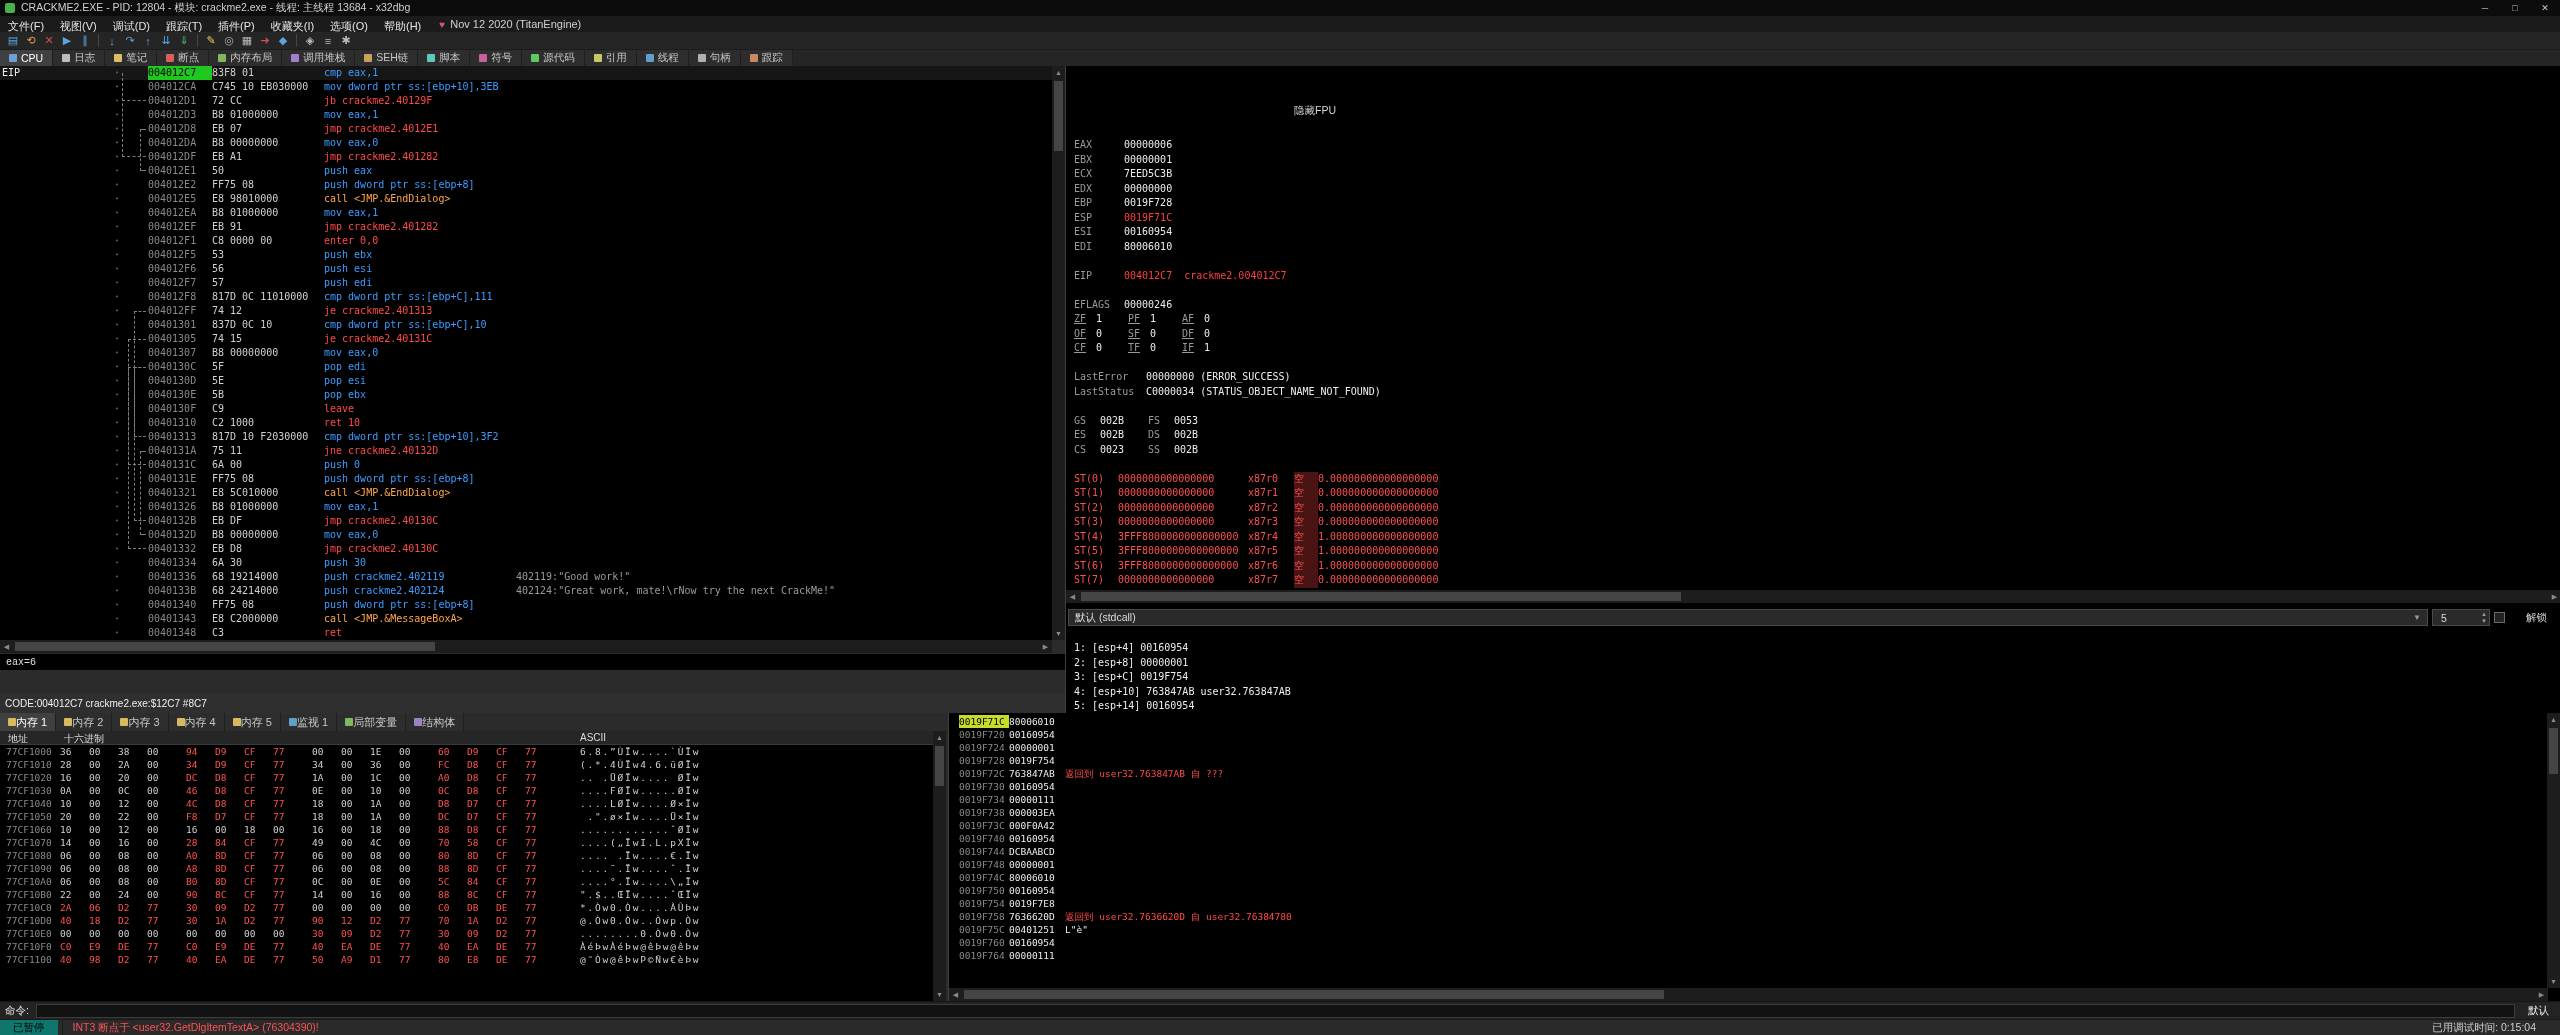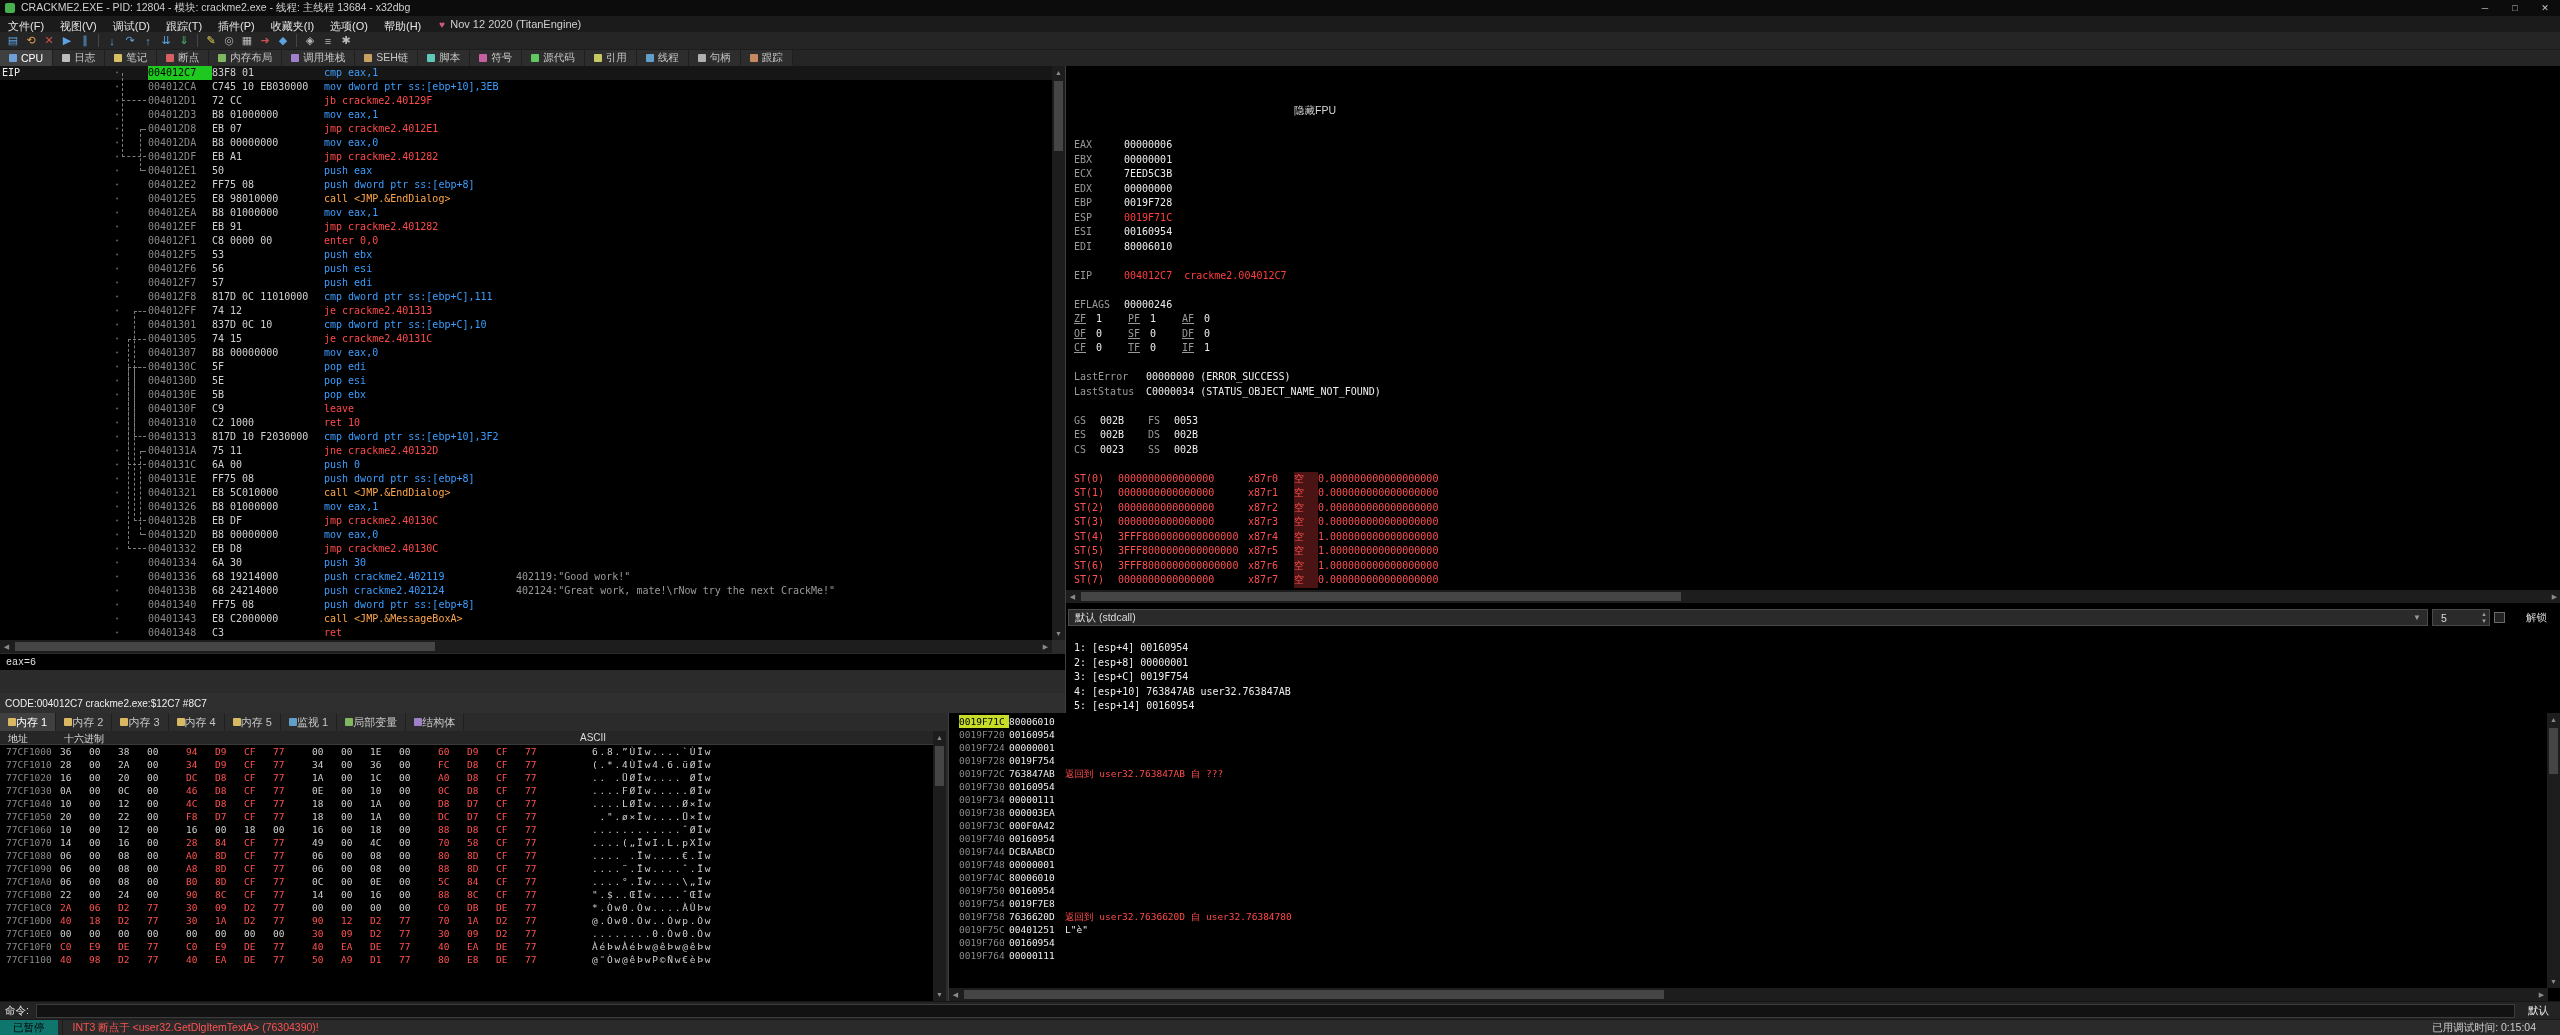--- a/index.html
+++ b/index.html
@@ -78,21 +78,21 @@
   #dump-table{position:absolute;top:18px;left:0;width:933px;height:270px;background:#000}
   #dump-header{position:relative;height:14px;background:#262626;border-bottom:1px solid #3a3a3a;font-size:10px;color:#dcdcdc}
   #dump-header span{position:absolute;top:1px}
   #dh-addr{left:8px}#dh-hex{left:64px}#dh-ascii{left:580px}
   #dump-rows{position:absolute;top:14px;left:0}
   .hrow{display:flex;height:13px;line-height:13px;font-family:"DejaVu Sans Mono",monospace;font-size:9.5px;white-space:pre}
   .haddr{width:60px;padding-left:6px;color:#8a8a8a}
   .hgroup{width:126px;display:flex}
   .hbyte{width:29px;color:#cfcfcf}
   .hbyte.red{color:#ff5050}
-  .hascii{margin-left:28px;letter-spacing:1.8px;color:#cfcfcf}
+  .hascii{margin-left:16px;letter-spacing:1.8px;color:#cfcfcf}
   #dump-vscroll{position:absolute;top:18px;left:933px;width:13px;height:270px;background:#1d1d1d}
   #dump-hscroll{position:absolute;top:275px;left:0;width:933px;height:13px;background:#1d1d1d}
   #stack{position:absolute;left:948px;top:0;width:1612px;height:288px;background:#000;border-left:1px solid #3f3f3f}
   #stack-rows{position:absolute;top:2px;left:0}
   .srow{display:flex;height:13px;line-height:13px;font-family:"DejaVu Sans Mono",monospace;font-size:9.5px;white-space:pre}
   .saddr{width:50px;margin-left:10px;color:#8a8a8a}
   .saddr.cur{background:#c6dc28;color:#000}
   .sval{width:56px;color:#ededed}
   .scmt{color:#ededed}.scmt.red{color:#ff4a4a}
   #stack-vscroll{position:absolute;right:0;top:0;width:13px;height:275px;background:#1d1d1d}

